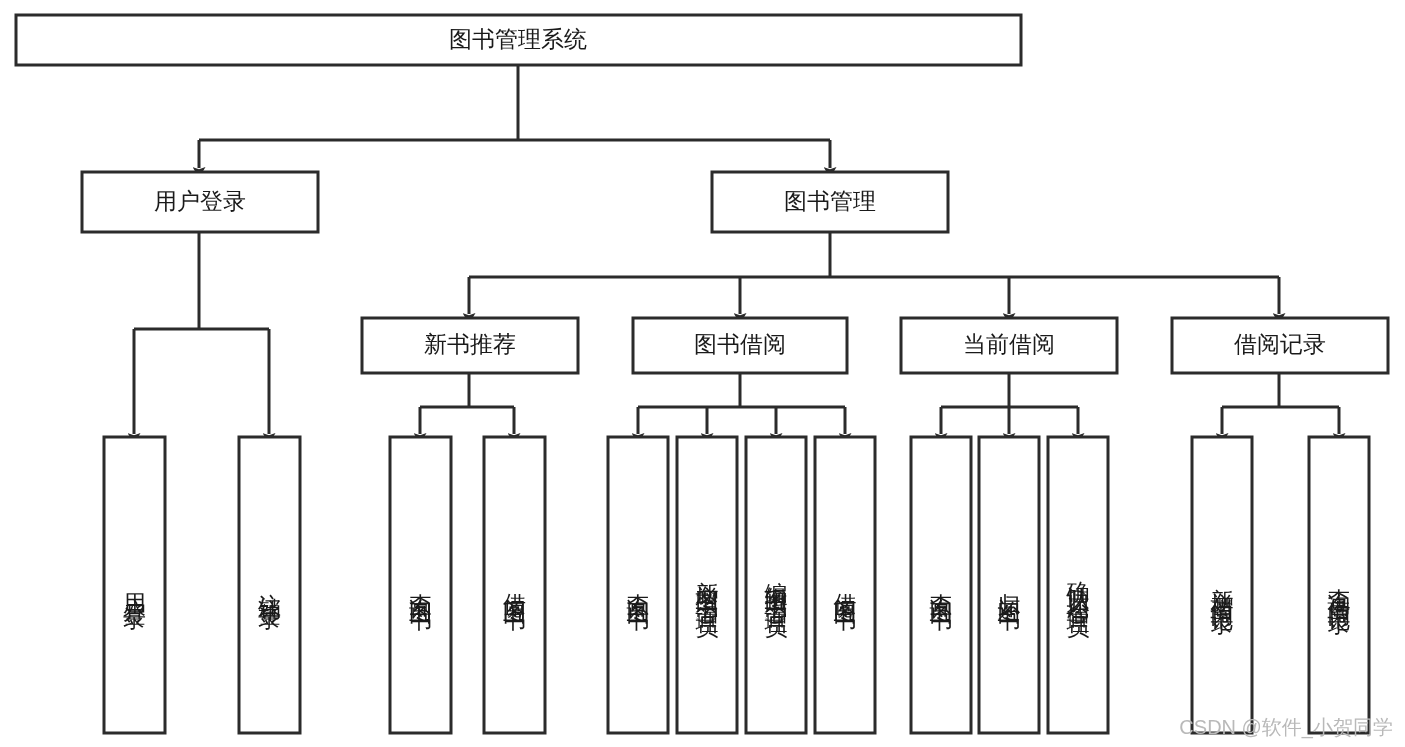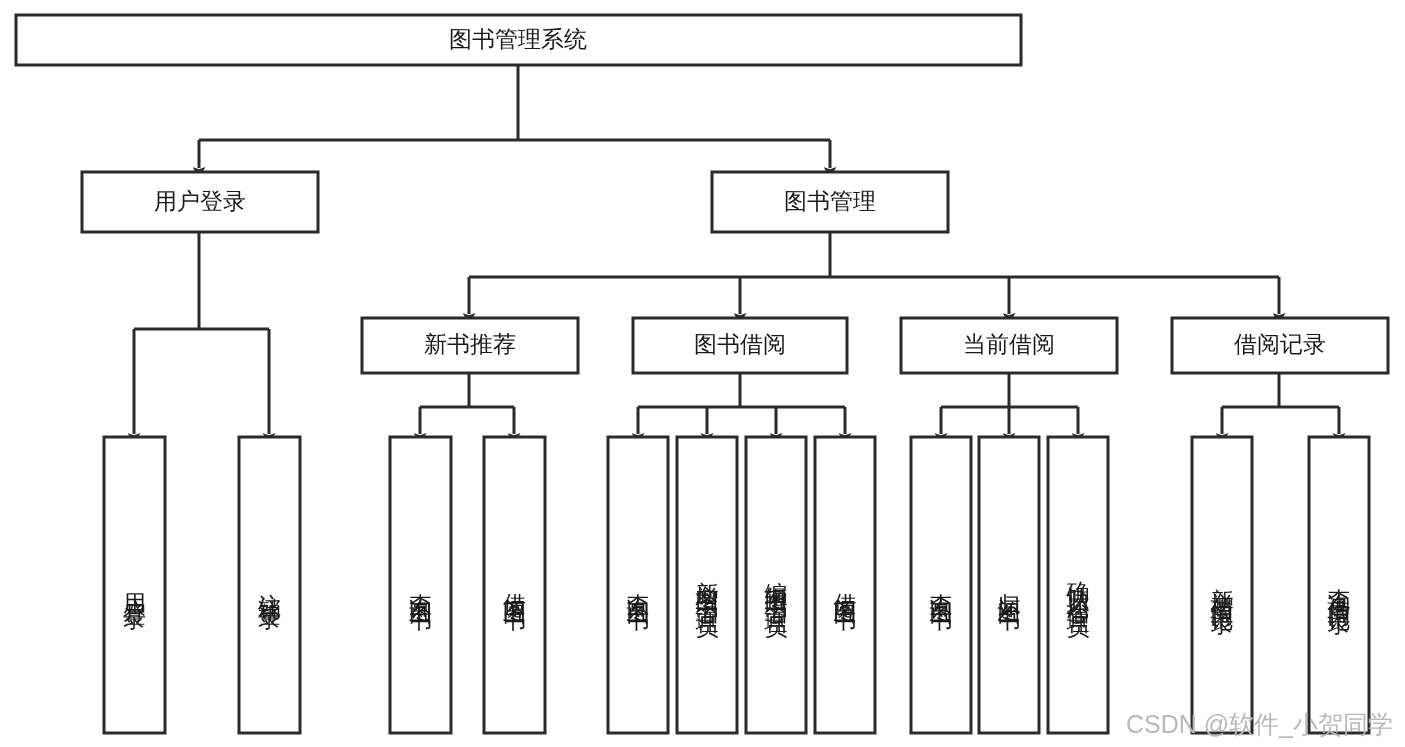--- a/index.html
+++ b/index.html
@@ -60,21 +60,21 @@
     letter-spacing: 5px;
     color: #1a1a1a;
     white-space: nowrap;
     pointer-events: none;
   }
   .watermark {
     position: absolute;
     right: 12px;
     bottom: 6px;
     font-family: "Liberation Sans", "DejaVu Sans", sans-serif;
-    font-size: 25px;
+    font-size: 20px;
     color: #b9b9b9;
     white-space: nowrap;
   }
 </style>
 </head>
 <body>
 
 <div id="diagram-root">
 
   <svg id="tree-svg" viewBox="0 0 1405 747">

